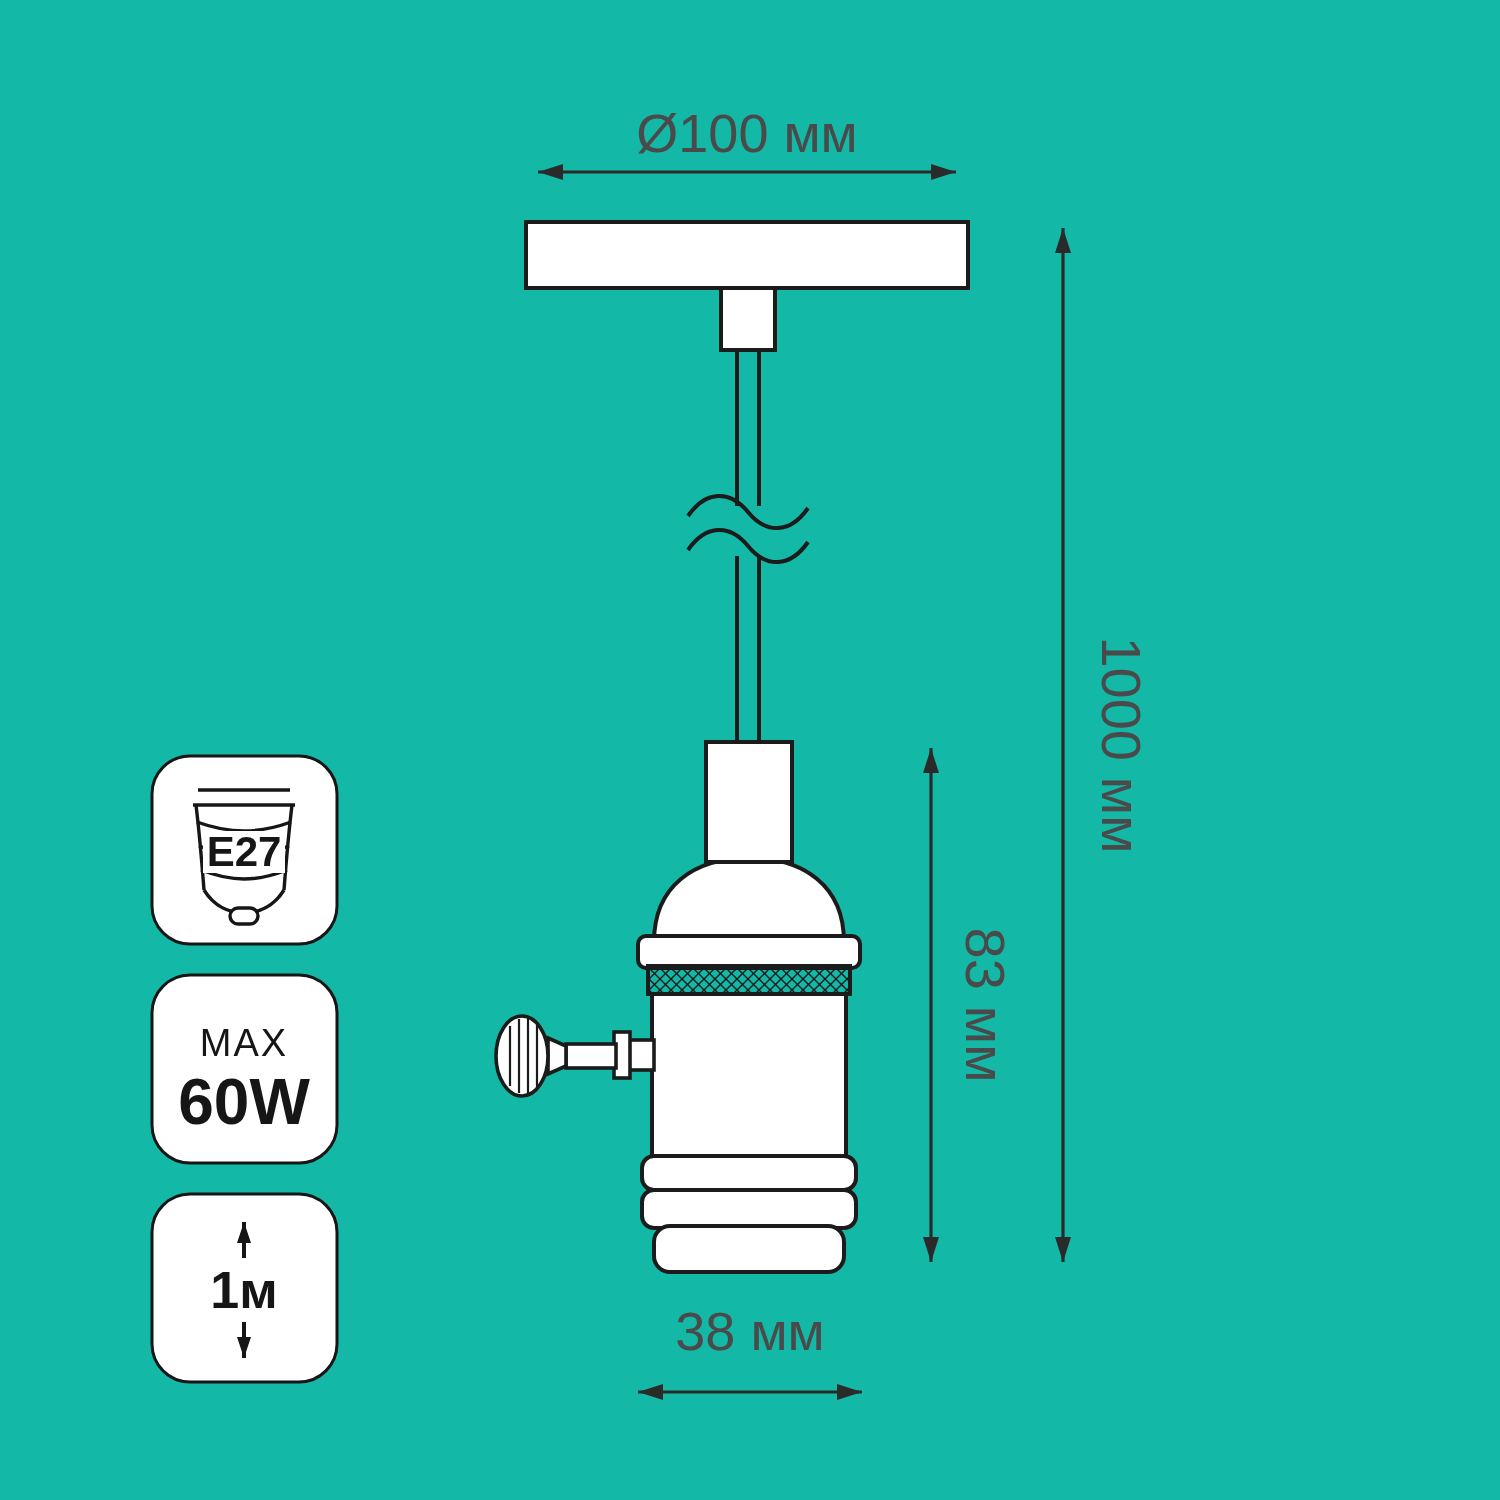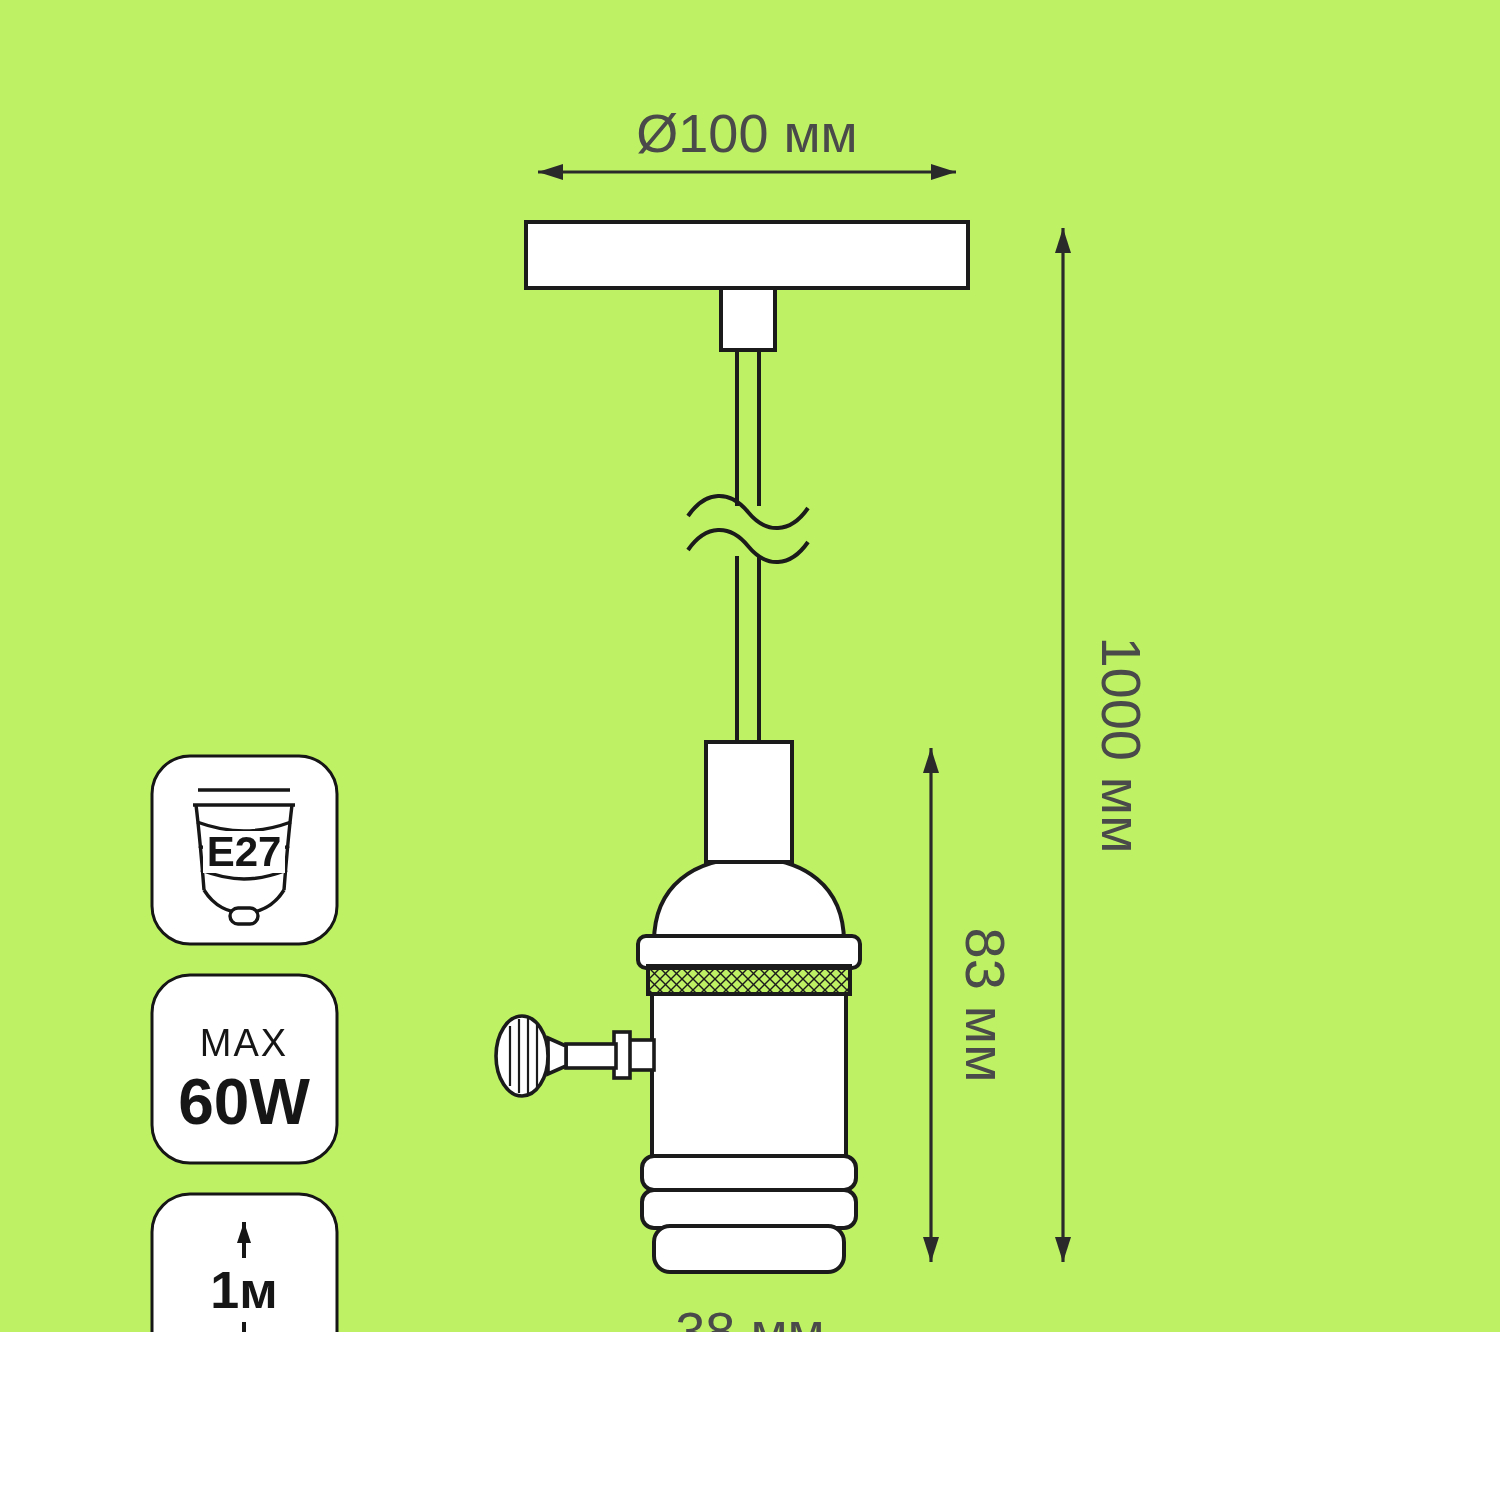--- a/index.html
+++ b/index.html
@@ -3,22 +3,22 @@
 <meta charset="utf-8">
 <style>
   html, body {
     margin: 0;
     padding: 0;
     background: #ffffff;
   }
   #stage {
     position: relative;
     width: 1500px;
-    height: 1332px;
-    background: #bef264;
+    height: 1500px;
+    background: #14b8a6;
     font-family: "Liberation Sans", sans-serif;
   }
   svg { display: block; }
   .dim-text {
     fill: #4a4a4a;
     font-family: "Liberation Sans", sans-serif;
     font-size: 54px;
     font-weight: 400;
   }
   .dim-text-rot {

